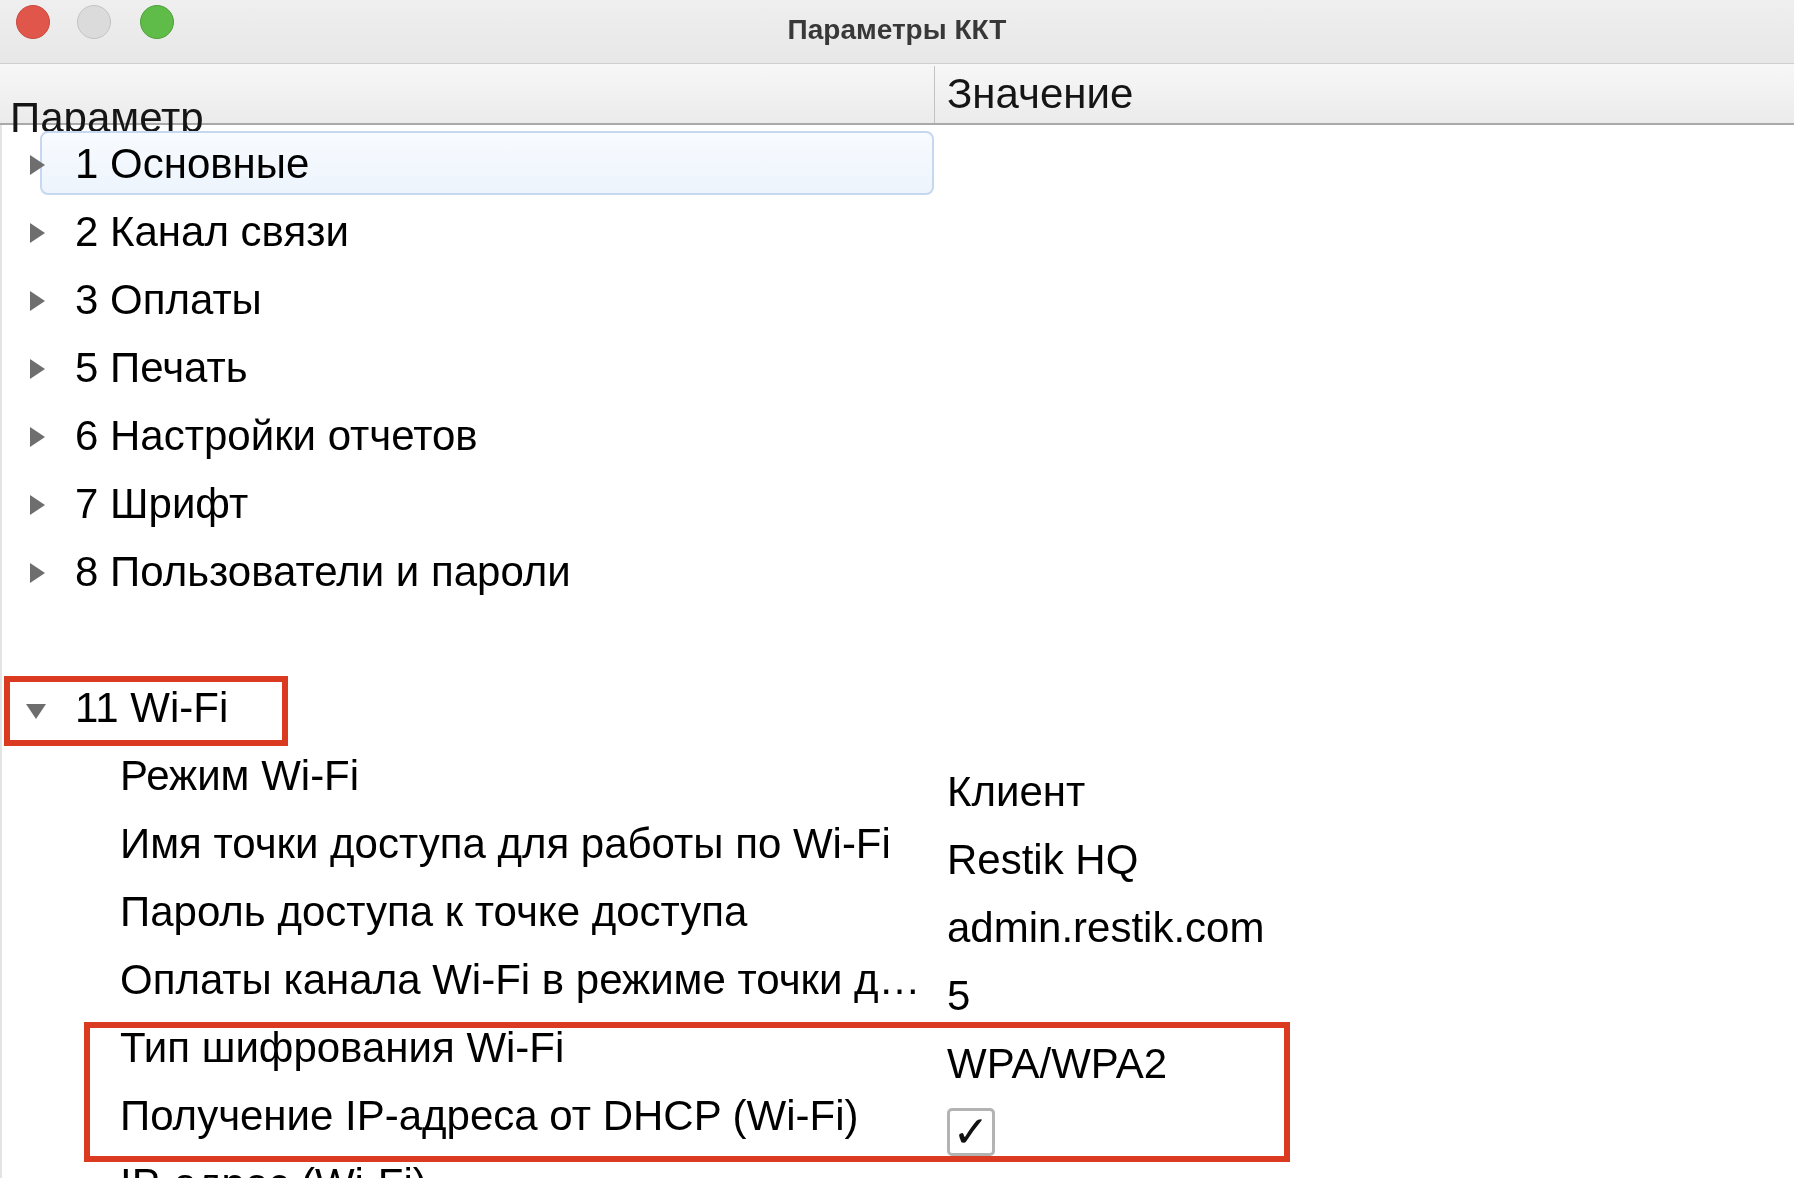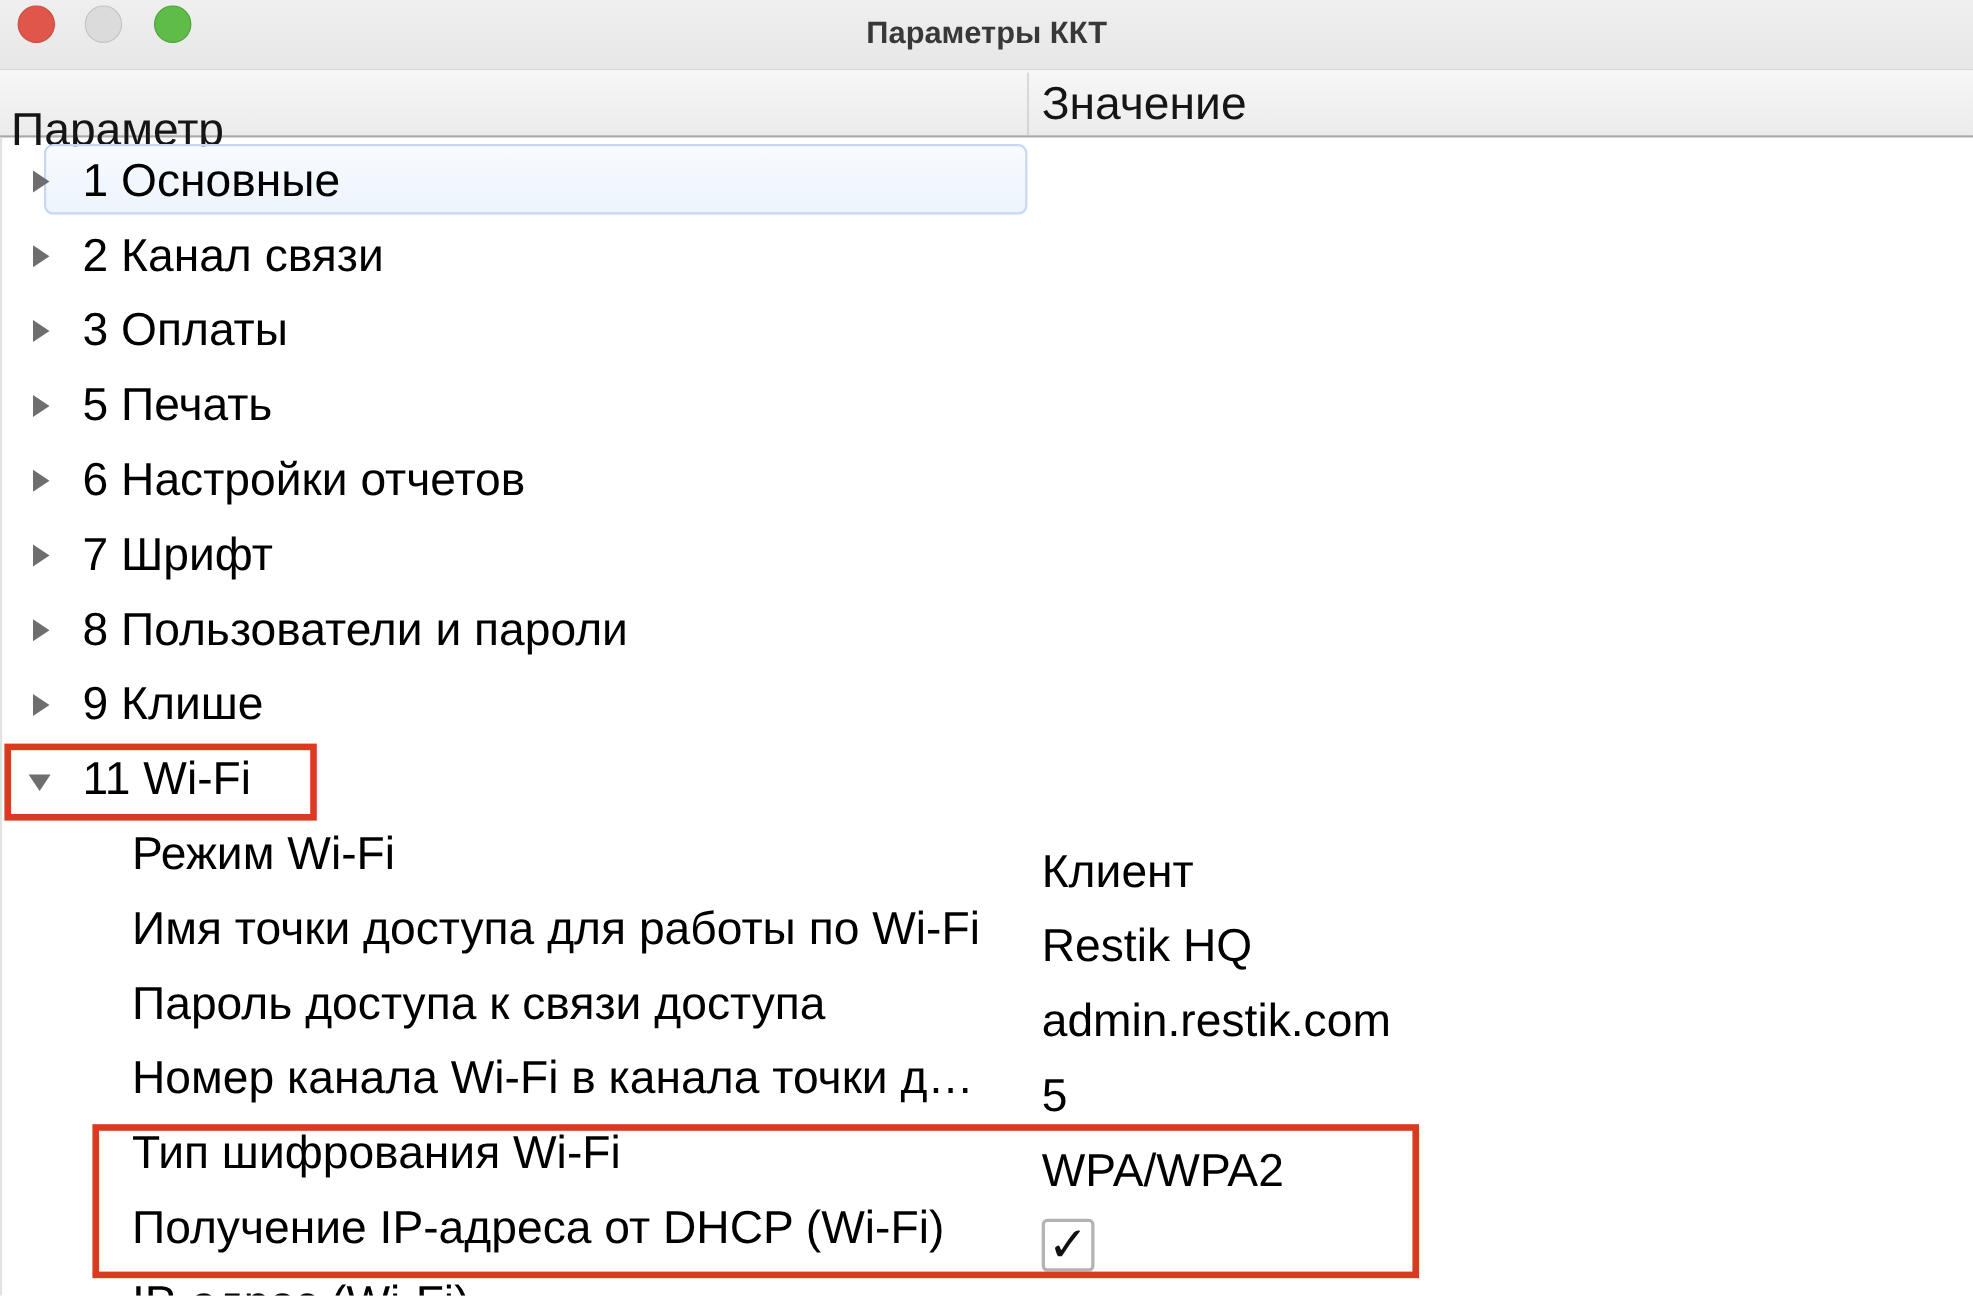--- a/index.html
+++ b/index.html
@@ -111,47 +111,43 @@
   <div class="row" style="top:470px">
     <span class="tri"></span>
     <span class="label lvl0">7 Шрифт</span>
   </div>
 
   <div class="row" style="top:538px">
     <span class="tri"></span>
     <span class="label lvl0">8 Пользователи и пароли</span>
   </div>
 
-  <div class="row" style="top:606px">
-    <span class="tri"></span>
-    <span class="label lvl0">9 Клише</span>
-  </div>
 
   <div class="row" style="top:674px">
     <span class="tri exp"></span>
     <span class="label lvl0">11 Wi-Fi</span>
   </div>
 
   <div class="row" style="top:742px">
     <span class="label lvl1">Режим Wi-Fi</span>
     <span class="value">Клиент</span>
   </div>
 
   <div class="row" style="top:810px">
     <span class="label lvl1">Имя точки доступа для работы по Wi-Fi</span>
     <span class="value">Restik HQ</span>
   </div>
 
   <div class="row" style="top:878px">
-    <span class="label lvl1">Пароль доступа к связи доступа</span>
+    <span class="label lvl1">Пароль доступа к точке доступа</span>
     <span class="value">admin.restik.com</span>
   </div>
 
   <div class="row" style="top:946px">
-    <span class="label lvl1">Номер канала Wi-Fi в канала точки д…</span>
+    <span class="label lvl1">Оплаты канала Wi-Fi в режиме точки д…</span>
     <span class="value">5</span>
   </div>
 
   <div class="row" style="top:1014px">
     <span class="label lvl1">Тип шифрования Wi-Fi</span>
     <span class="value">WPA/WPA2</span>
   </div>
 
   <div class="row" style="top:1082px">
     <span class="label lvl1">Получение IP-адреса от DHCP (Wi-Fi)</span>

